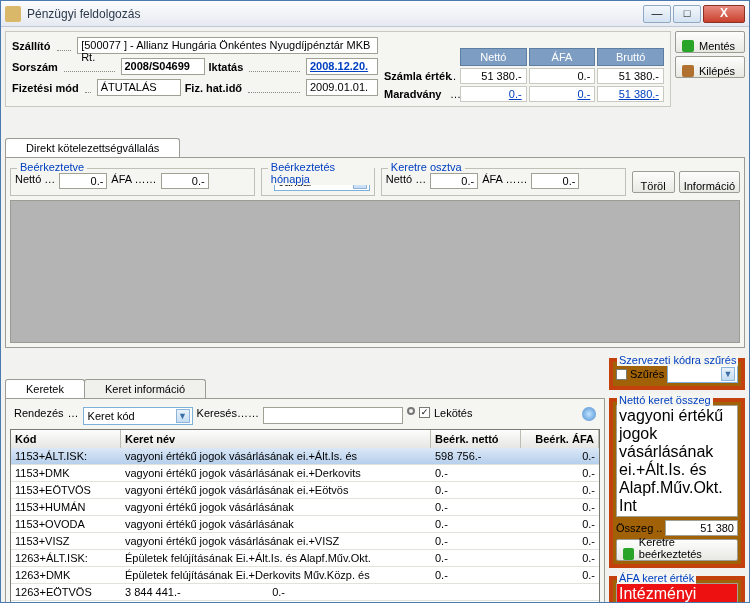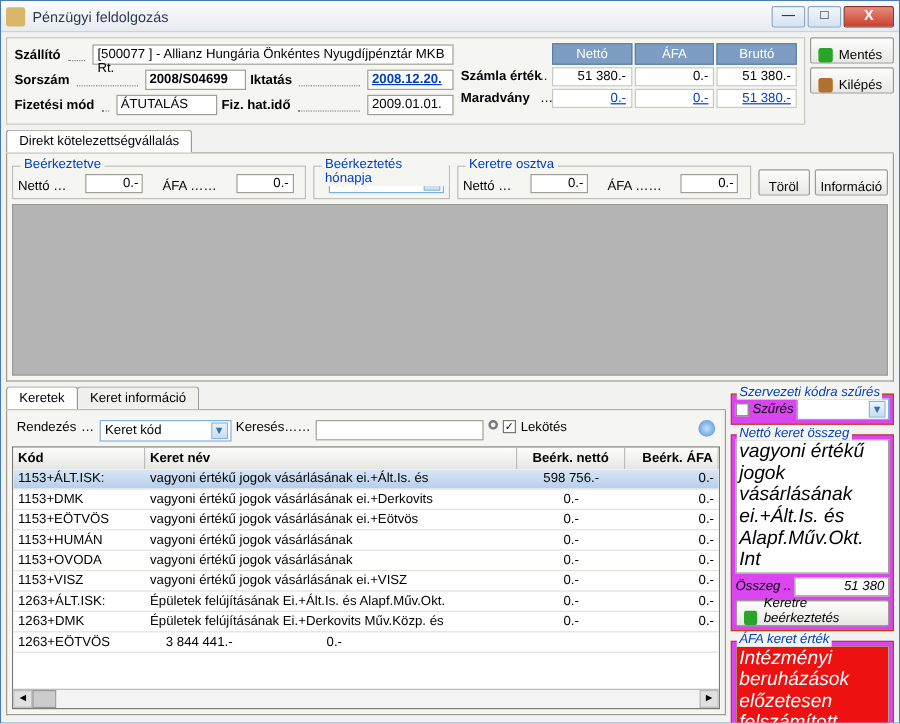--- a/index.html
+++ b/index.html
@@ -20,52 +20,52 @@
 .ico.green { background: #28a428; }
 .ico.door { background: #b07030; }
 .ico.search { border: 2px solid #777; border-radius: 50%; width: 8px; height: 8px; position: relative; }
 .ico.info { width: 14px; height: 14px; border-radius: 50%; background: radial-gradient(#bfe3ff,#4a8bd0); }
 .formrow { display: flex; align-items: center; gap: 4px; height: 19px; margin-bottom: 2px; }
 .lbl { white-space: nowrap; font-weight: bold; }
 .dots { flex: 1; border-bottom: 1px dotted #888; height: 10px; margin: 0 2px; }
 .ibox { border: 1px solid #a0a094; background: #fff; height: 17px; padding: 1px 3px; font-size: 11px; }
 .link { color: #0040c0; text-decoration: underline; }
 .totalshdr { display: flex; gap: 2px; }
-.totalshdr div { flex: 1; background: #7d9ec2; color: #fff; text-align: center; font-size: 11px; padding: 2px 0; border: 1px solid #5c7ea1; }
+.totalshdr div { flex: 1; background: #7d9ec2; color: #fff; text-align: center; font-size: 11px; padding: 2px 0; border: 1px solid #5c7ea1; margin-top: 12px; }
 .totalscell { display: flex; gap: 2px; }
 .totalscell div { flex: 1; text-align: right; padding: 1px 4px; background: #fff; border: 1px solid #c9c9c2; }
 .tabsbar { display: flex; border-bottom: 1px solid #9c9c94; }
-.tab { border: 1px solid #9c9c94; border-bottom: none; padding: 3px 10px; background: #f0f0ec; border-radius: 3px 3px 0 0; margin-right: -1px; }
+.tab { border: 1px solid #9c9c94; border-bottom: none; padding: 3px 20px; background: #f0f0ec; border-radius: 3px 3px 0 0; margin-right: -1px; margin-top: 27px; }
 .tab.active { background: #fff; }
 .tabpane { border: 1px solid #9c9c94; border-top: none; background: #f5f5f2; padding: 4px; }
 .fieldset { border: 1px solid #c0c0b8; padding: 4px 4px; position: relative; margin-top: 6px; }
 .fieldset .legend { position: absolute; top: -8px; left: 6px; background: #f5f5f2; padding: 0 3px; color: #0040c0; font-size: 11px; }
-.smallrow { display: flex; align-items: flex-end; gap: 16px; height: 18px; }
+.smallrow { display: flex; align-items: flex-start; gap: 4px; height: 18px; }
 .numbox { border: 1px solid #a0a094; background: #fff; text-align: right; padding: 1px 3px; min-width: 48px; height: 16px; }
 .select { border: 1px solid #7eb0dc; background: #fff; height: 18px; display: flex; align-items: center; padding: 0 2px 0 4px; }
 .select .arrow { margin-left: auto; width: 14px; height: 14px; background: linear-gradient(#e9f3fc,#c5ddf3); border: 1px solid #8fb4d9; text-align: center; line-height: 12px; color: #3a6ea5; font-size: 9px; }
 .gridarea { flex: 1; background: #b4b4b4; border: 1px solid #9c9c94; }
 .bottom { display: flex; gap: 4px; height: 274px; }
 .bottomleft { flex: 1; display: flex; flex-direction: column; }
 .bottomright { width: 136px; display: flex; flex-direction: column; gap: 2px; }
 .datatable { border: 1px solid #7a7a72; overflow: hidden; flex: 1; display: flex; flex-direction: column; }
 .thead { display: flex; background: linear-gradient(#fdfdfd,#e6e6e3); }
 .th { border-right: 1px solid #bdbdb5; padding: 3px 4px; font-weight: bold; }
 .tbody { flex: 1; overflow: auto; background: #fff; }
 .tr { display: flex; border-bottom: 1px solid #e2e2dd; }
 .tr.sel { background: linear-gradient(#dbe7f6,#b6cfec); }
 .td { padding: 2px 4px; white-space: nowrap; overflow: hidden; }
 .c0 { width: 110px; }
 .c1 { flex: 1; }
-.c2 { width: 90px; text-align: center; }
+.c2 { width: 90px; text-align: left; }
 .c3 { width: 78px; text-align: right; }
 .sbar { height: 16px; background: #eaeaea; border-top: 1px solid #bbb; display: flex; }
 .sbar .track { flex: 1; background: #f3f3f3; }
 .sbar .sbarbtn { width: 16px; border: 1px solid #bbb; background: #e0e0e0; text-align: center; font-size: 9px; }
-.box { border: 1px solid #c2410c; padding: 3px; background: #d946ef; position: relative; margin-top: 6px; font-style: italic; }
+.box { border: 4px solid #c2410c; padding: 3px; background: #a16207; position: relative; margin-top: 6px; }
 .box .legend { position: absolute; top: -8px; left: 4px; background: #f5f5f2; padding: 0 2px; color: #0040c0; font-size: 11px; }
 .chk { width: 11px; height: 11px; border: 1px solid #7a7a72; background: #fff; display: inline-block; text-align: center; font-size: 9px; line-height: 9px; }
 .descbox { border: 1px solid #a0a094; background: #fff; font-size: 16px; padding: 1px 2px; min-height: 30px; }
 .descbox.red { background: #e11; color: #fff; }
 .filterrow { display: flex; align-items: flex-start; gap: 4px; padding: 4px; }
 </style>
 </head>
 <body>
 
 <div class="window">

